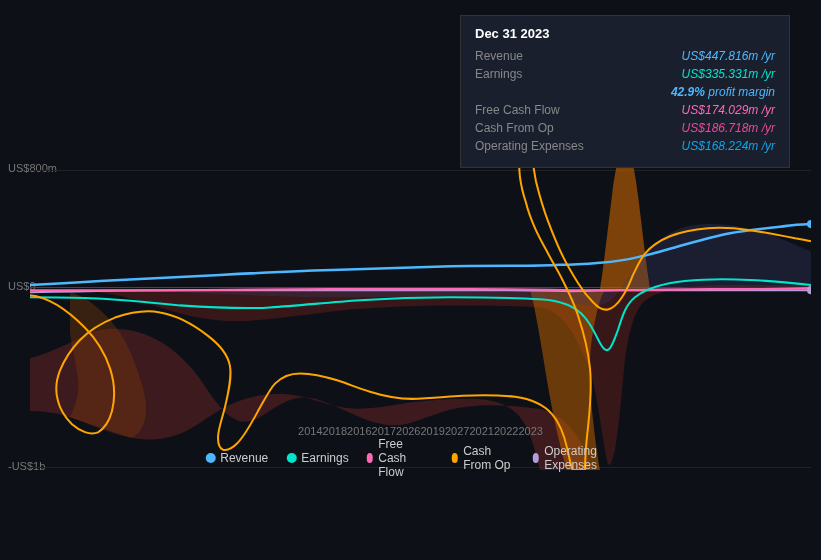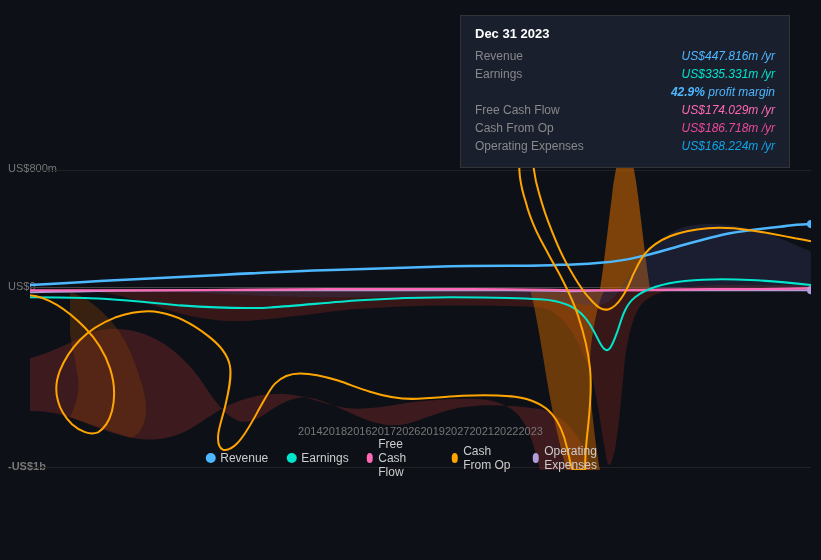--- a/index.html
+++ b/index.html
@@ -66,21 +66,21 @@
     
     .y-label {
       position: absolute;
       font-size: 11px;
       color: #777;
       left: 8px;
     }
 
     .y-label-top { top: 162px; }
     .y-label-mid { top: 280px; }
-    .y-label-bot { top: 460px; font-weight: bold; }
+    .y-label-bot { top: 460px; }
 
     
     .x-axis {
       position: absolute;
       bottom: 60px;
       left: 30px;
       right: 10px;
       display: flex;
       justify-content: center;
     }

